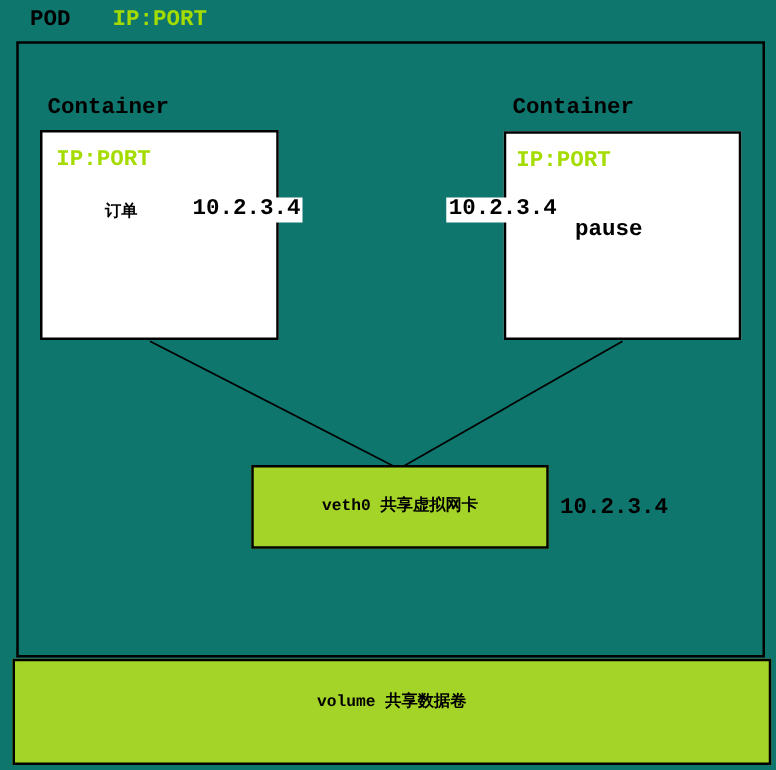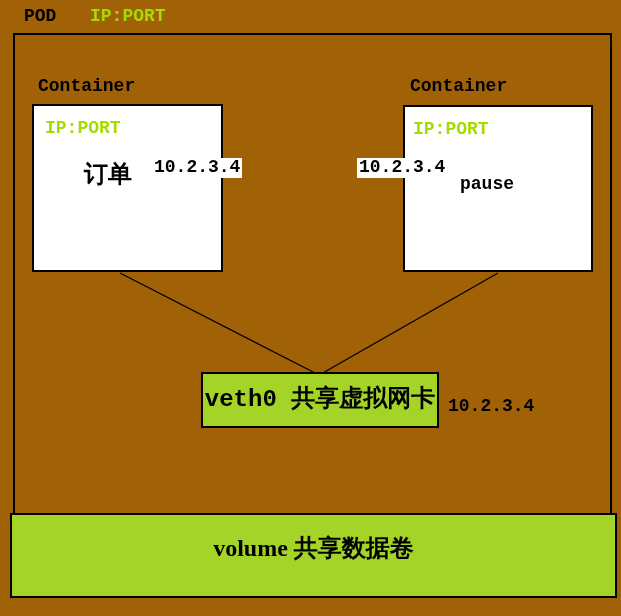--- a/index.html
+++ b/index.html
@@ -4,33 +4,33 @@
 <style>
   html, body {
     margin: 0;
     padding: 0;
     background: #ffffff;
   }
   #stage {
     position: relative;
     width: 621px;
     height: 616px;
-    background: #a16207;
+    background: #0f766e;
     font-family: "Liberation Mono", "DejaVu Sans Mono", monospace;
     font-weight: bold;
     color: #000000;
     overflow: hidden;
   }
   .abs { position: absolute; }
   .txt {
     font-size: 18px;
     line-height: 1.1;
     white-space: nowrap;
   }
-  .cjk { font-size: 24px; }
+  .cjk { font-size: 13px; }
   .green-text { color: var(--green-text, #A4DC00); }
   .box {
     position: absolute;
     border: 2px solid #000000;
     box-sizing: border-box;
     background: #ffffff;
   }
   .fill-green  { background: var(--green-fill, #A5D428); }
   .fill-orange { background: var(--orange-fill, #FA8428); }
   .center-label {
@@ -71,23 +71,23 @@
   <div class="abs txt green-text z2" style="left:45px; top:119px;">IP:PORT</div>
   <div class="abs txt cjk z2" style="left:84px; top:163px;">订单</div>
   <div class="abs txt overlap-ip" style="left:152px; top:158px;">10.2.3.4</div>
 
   <div class="abs txt" style="left:410px; top:77px;">Container</div>
   <div class="box z2" style="left:403px; top:105px; width:190px; height:167px;"></div>
   <div class="abs txt green-text z2" style="left:413px; top:120px;">IP:PORT</div>
   <div class="abs txt overlap-ip" style="left:357px; top:158px;">10.2.3.4</div>
   <div class="abs txt z2" style="left:460px; top:175px;">pause</div>
 
-  <div class="box fill-green center-label z2" style="left:201px; top:372px; width:238px; height:56px;">
+  <div class="box fill-green center-label z2" style="left:201px; top:372px; width:238px; height:67px;">
     <span class="txt cjk">veth0 共享虚拟网卡</span>
   </div>
   <div class="abs txt" style="left:448px; top:397px;">10.2.3.4</div>
 
 
-  <div class="box fill-green center-label z2" style="left:10px; top:513px; width:607px; height:85px; padding-bottom:14px;font-family:Liberation Serif, serif;">
+  <div class="box fill-green center-label z2" style="left:10px; top:527px; width:607px; height:85px; padding-bottom:14px;">
     <span class="txt cjk">volume 共享数据卷</span>
   </div>
 
 </div>
 
 </body></html>

